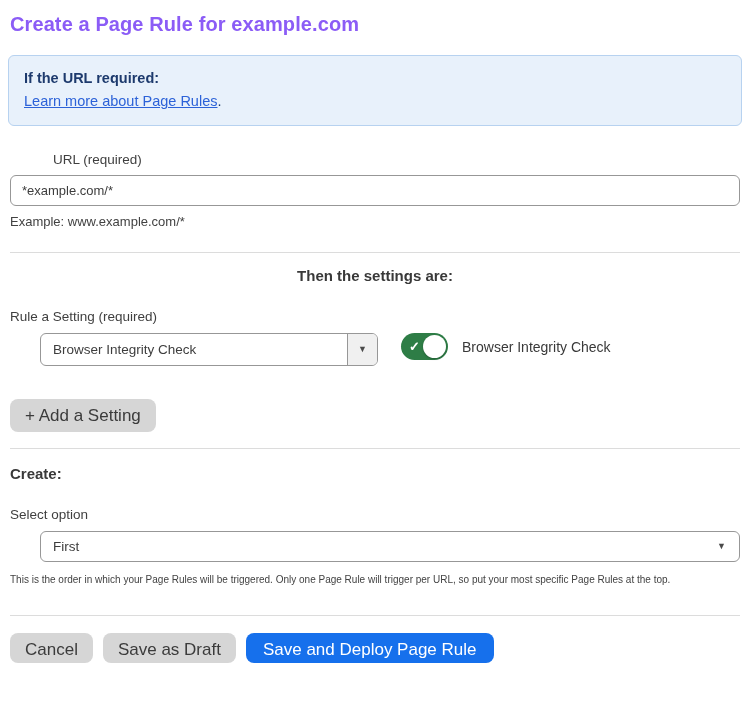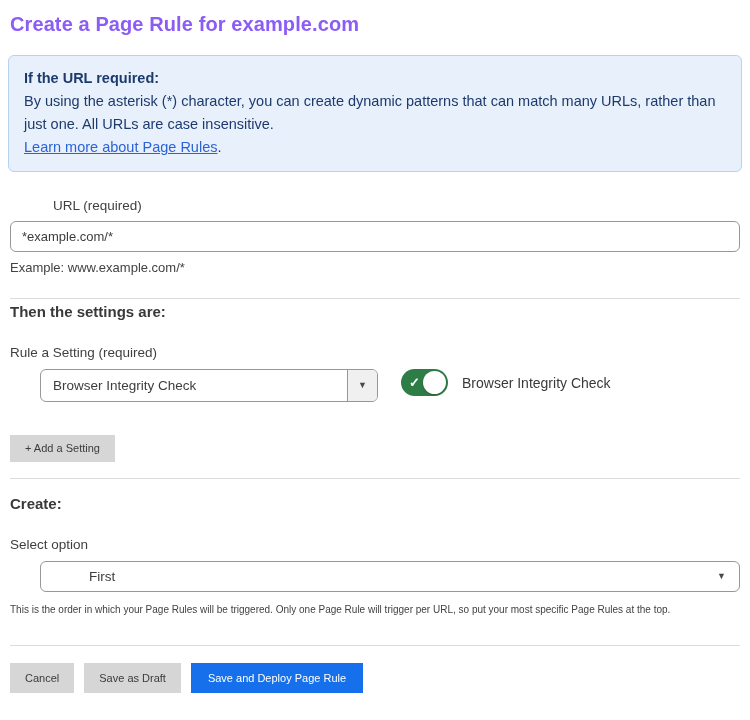--- a/index.html
+++ b/index.html
@@ -72,21 +72,21 @@
   }
   .divider-1 { margin-top: 23px; }
   .divider-2 { margin-top: 16px; }
   .divider-3 { margin-top: 24px; }
 
   .section-heading {
     font-size: 15px;
     font-weight: bold;
     color: #393939;
   }
-  .settings-heading { margin-top: 4px; }
+  .settings-heading { margin-top: 14px; text-align: center; }
   .order-heading { margin-top: 16px; }
 
   .picker-label { margin-top: 25px; }
   .select-row {
     margin-top: 9px;
     display: flex;
     align-items: flex-start;
     margin-left: 30px;
   }
   .fake-select {
@@ -158,34 +158,34 @@
   }
   .toggle-label {
     margin-left: 14px;
     font-size: 14px;
     color: #393939;
   }
 
   .btn {
     display: inline-block;
     border: none;
-    border-radius: 0;
+    border-radius: 8px;
     font-family: "Liberation Sans", sans-serif;
-    font-size: 11px;
+    font-size: 17px;
     padding: 8px 15px;
     cursor: pointer;
     line-height: 1;
   }
   .btn-gray {
     background: #d6d6d6;
     color: #3b3b3b;
   }
   .add-setting-btn { margin-top: 33px; }
 
-  .full-select { width: 100%; height: 31px; border-radius: 6px; padding-left: 36px; }
+  .full-select { width: 100%; height: 31px; border-radius: 6px; }
   .full-select .select-value { font-size: 13.5px; }
   .full-select .select-arrow-right {
     display: flex;
     align-items: center;
     padding-right: 13px;
   }
   .order-helper {
     margin-top: 7px;
     font-size: 10px;
     line-height: 22px;
@@ -206,21 +206,20 @@
 </style>
 </head>
 <body>
 
 <div class="container">
 
   <h1 class="page-title">Create a Page Rule for example.com</h1>
 
   <div class="info-box">
     <div class="info-heading">If the URL required:</div>
-    <div class="info-body">By using the asterisk (*) character, you can create dynamic patterns that can match many URLs, rather than just one. All URLs are case insensitive.</div>
     <div><a class="info-link">Learn more about Page Rules</a><span>.</span></div>
   </div>
 
   <div class="field-label url-label">URL (required)</div>
   <input class="text-input" type="text" value="*example.com/*" style="">
   <div class="helper-text">Example: www.example.com/*</div>
 
   <hr class="divider divider-1">
 
   <div class="section-heading settings-heading">Then the settings are:</div>

